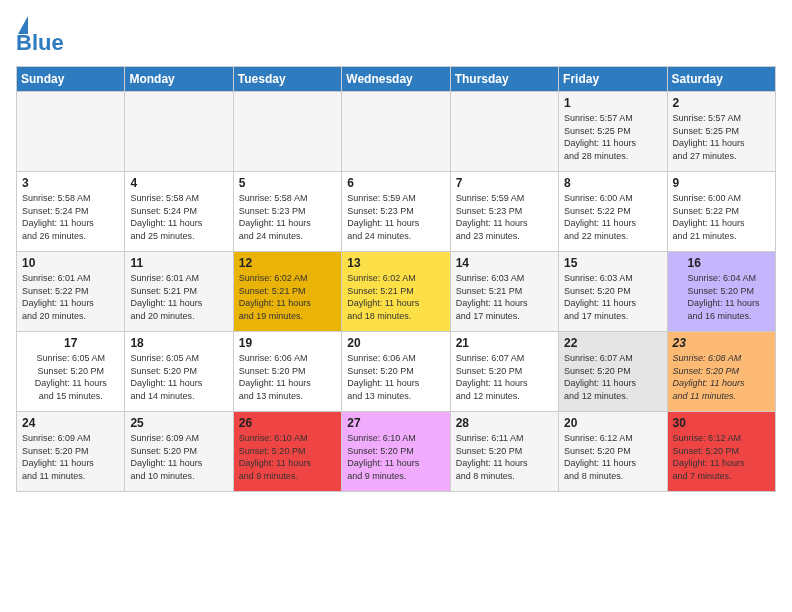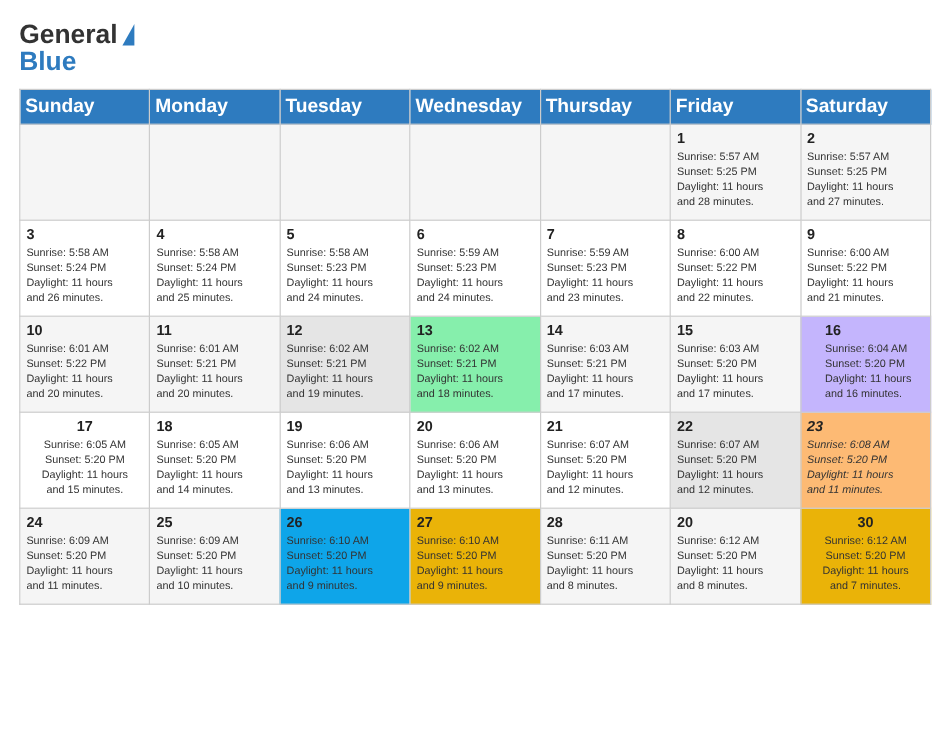--- a/index.html
+++ b/index.html
@@ -34,21 +34,21 @@
       color: #555;
     }
     table {
       width: 100%;
       border-collapse: collapse;
       table-layout: fixed;
     }
     th {
       background-color: #2e7bbf;
       color: #fff;
-      font-size: 16px;
+      font-size: 12px;
       font-weight: bold;
       padding: 5px 4px;
       text-align: left;
       border: 1px solid #ccc;
       margin-left: 40px;
     }
     td {
       vertical-align: top;
       border: 1px solid #ccc;
       padding: 4px 5px;
@@ -80,21 +80,20 @@
     
     tbody tr:nth-child(odd) td { background: #f5f5f5; }
     tbody tr:nth-child(even) td { background: #fff; }
   </style>
 </head>
 <body>
 
 <div class="header">
   <div class="logo">
     <div style="display:flex;align-items:center;gap:2px;">
-      <span style="font-size:22px;font-weight:bold;color:#333;">General</span>
       <span style="display:inline-block;width:0;height:0;border-left:10px solid transparent;border-bottom:18px solid #2e7bbf;margin-left:2px;"></span>
     </div>
     <span style="font-size:22px;font-weight:bold;color:#2e7bbf;margin-top:-4px;">Blue</span>
   </div>
   <div class="title-block">
     <div class="month-title"></div>
     <div class="location-title"></div>
   </div>
 </div>
 
@@ -191,28 +190,28 @@
 Daylight: 11 hours
 and 20 minutes.</div>
         </td>
         <td style="background: rgb(245, 245, 245);">
           <span class="day-num">11</span>
           <div class="day-info" style="white-space: pre-line;">Sunrise: 6:01 AM
 Sunset: 5:21 PM
 Daylight: 11 hours
 and 20 minutes.</div>
         </td>
-        <td style="background: #e5e5e5; margin-left: 48px;">
+        <td style="background: #eab308; margin-left: 48px;">
           <span class="day-num">12</span>
           <div class="day-info" style="white-space: pre-line;">Sunrise: 6:02 AM
 Sunset: 5:21 PM
 Daylight: 11 hours
 and 19 minutes.</div>
         </td>
-        <td style="background: #86efac;">
+        <td style="background: #fde047;">
           <span class="day-num">13</span>
           <div class="day-info" style="white-space: pre-line;">Sunrise: 6:02 AM
 Sunset: 5:21 PM
 Daylight: 11 hours
 and 18 minutes.</div>
         </td>
         <td style="background: rgb(245, 245, 245);">
           <span class="day-num">14</span>
           <div class="day-info" style="white-space: pre-line;">Sunrise: 6:03 AM
 Sunset: 5:21 PM
@@ -293,49 +292,49 @@
 Daylight: 11 hours
 and 11 minutes.</div>
         </td>
         <td style="background: rgb(245, 245, 245);">
           <span class="day-num">25</span>
           <div class="day-info" style="white-space: pre-line;">Sunrise: 6:09 AM
 Sunset: 5:20 PM
 Daylight: 11 hours
 and 10 minutes.</div>
         </td>
-        <td style="background: #0ea5e9;">
+        <td style="background: #ef4444;">
           <span class="day-num">26</span>
           <div class="day-info" style="white-space: pre-line;">Sunrise: 6:10 AM
 Sunset: 5:20 PM
 Daylight: 11 hours
 and 9 minutes.</div>
         </td>
-        <td style="background: #eab308;">
+        <td style="background: #f0abfc;">
           <span class="day-num">27</span>
           <div class="day-info" style="white-space: pre-line;">Sunrise: 6:10 AM
 Sunset: 5:20 PM
 Daylight: 11 hours
 and 9 minutes.</div>
         </td>
         <td style="background: rgb(245, 245, 245);">
           <span class="day-num">28</span>
           <div class="day-info" style="white-space: pre-line;">Sunrise: 6:11 AM
 Sunset: 5:20 PM
 Daylight: 11 hours
 and 8 minutes.</div>
         </td>
         <td style="background: rgb(245, 245, 245);">
           <span class="day-num">20</span>
           <div class="day-info" style="white-space: pre-line;">Sunrise: 6:12 AM
 Sunset: 5:20 PM
 Daylight: 11 hours
 and 8 minutes.</div>
         </td>
-        <td style="background: #eab308; text-align: center;">
+        <td style="background: #ef4444;">
           <span class="day-num">30</span>
           <div class="day-info" style="white-space: pre-line;">Sunrise: 6:12 AM
 Sunset: 5:20 PM
 Daylight: 11 hours
 and 7 minutes.</div>
         </td>
       </tr>
     </tbody>
 </table>
 

